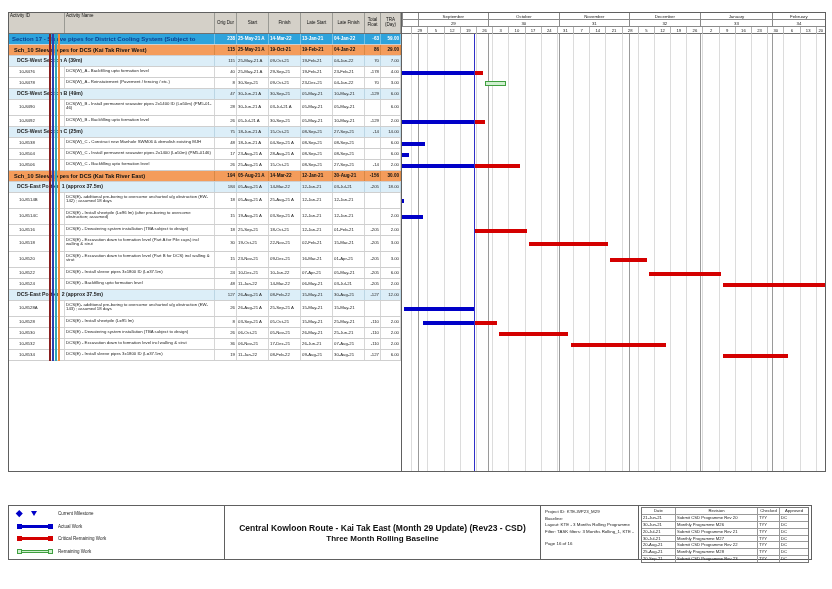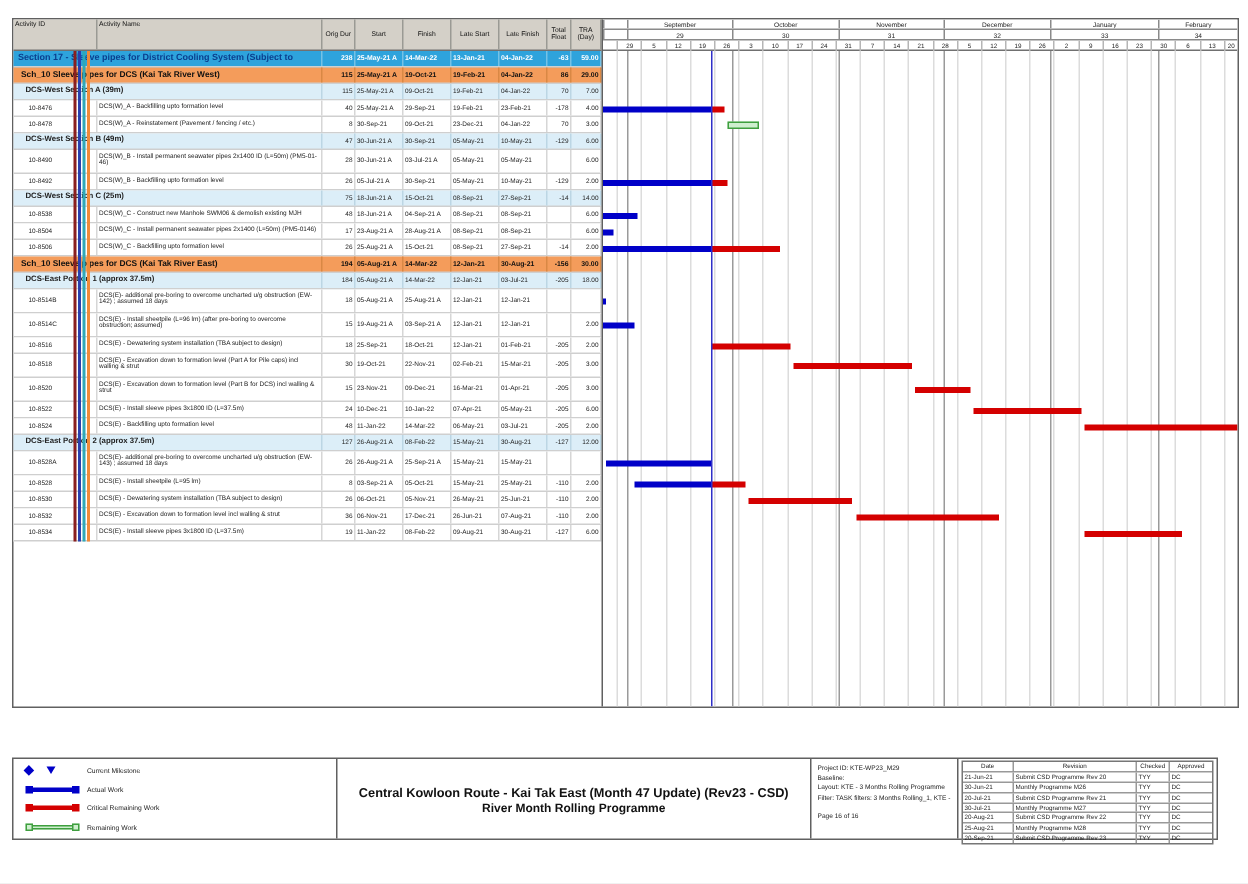--- a/index.html
+++ b/index.html
@@ -532,22 +532,22 @@
         <div class="lg-item">
           <span class="lg-bar remaining">
             <span class="cap"></span>
             <span class="mid"></span>
             <span class="cap"></span>
           </span>
           <span class="lbl">Remaining Work</span>
         </div>
       </div>
     <div class="f-title">
-      <div class="t1">Central Kowloon Route - Kai Tak East (Month 47 Update) (Rev23 - CSD)</div>
-      <div class="t2">River Month Rolling Programme</div>
+      <div class="t1">Central Kowloon Route - Kai Tak East (Month 29 Update) (Rev23 - CSD)</div>
+      <div class="t2">Three Month Rolling Baseline</div>
     </div>
     <div class="f-info">
       <div>Project ID: KTE-WP23_M29</div>
       <div>Baseline:</div>
       <div>Layout: KTE - 3 Months Rolling Programme</div>
       <div>Filter: TASK filters: 3 Months Rolling_1, KTE - Submission.</div>
       <div class="pg">Page 16 of 16</div>
     </div>
     <div class="f-rev">
       <div class="revtable" id="revtable">

